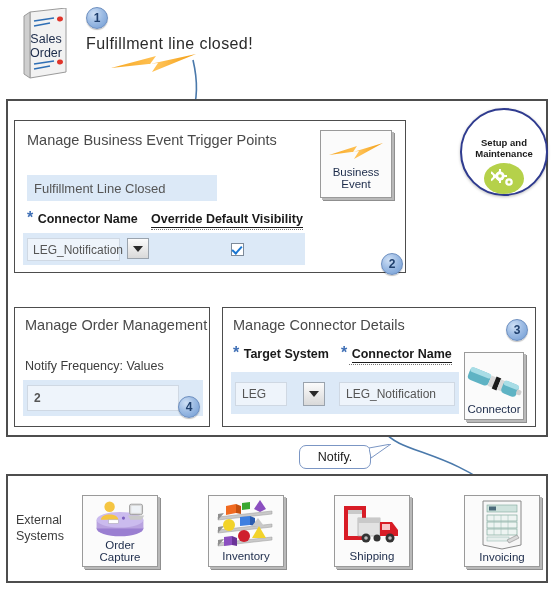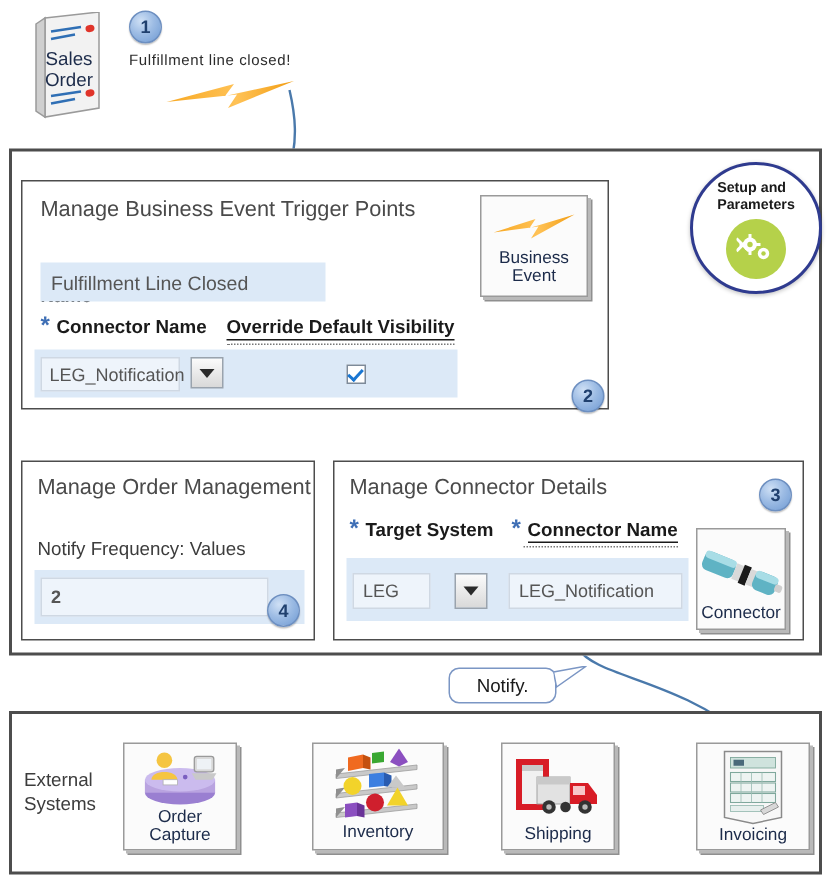--- a/index.html
+++ b/index.html
@@ -50,22 +50,22 @@
         box-shadow:2px 2px 0 #b9b9b9, 3px 3px 0 #8f8f8f;
         box-sizing:border-box;position:absolute;
         display:flex;flex-direction:column;align-items:center;justify-content:flex-end;}
   .tilelabel{font-size:11.5px;color:#1c2b4a;text-align:center;line-height:1.05;
              padding-bottom:3px;}
 
   
   .smcircle{position:absolute;border-radius:50%;background:#fff;
             border:2px solid #2f3b8f;box-shadow:0 1px 3px rgba(0,0,0,.25);
             display:flex;flex-direction:column;align-items:center;}
-  .smtext{font-size:9.5px;font-weight:bold;color:#1a1a1a;text-align:left;
-          line-height:1.12;margin-top:11px;}
+  .smtext{font-size:9.5px;font-weight:bold;color:#1a1a1a;text-align:center;
+          line-height:1.12;margin-top:28px;}
   .greendot{width:40px;height:40px;border-radius:50%;background:#b5d14a;
             margin-top:4px;display:flex;align-items:center;justify-content:center;}
 
   
   .bubble{position:absolute;border:1px solid #7b96c4;border-radius:7px;background:#fff;
           display:flex;align-items:center;justify-content:center;
           font-size:12.5px;color:#1a1a1a;box-sizing:border-box;}
 
   .extlabel{font-size:12.5px;color:#3c3c3c;line-height:1.25;}
   svg{display:block;}
@@ -110,32 +110,32 @@
   </svg>
   <div class="abs" style="left:0;top:24px;width:48px;text-align:center;
        font-size:12.5px;color:#1c2b4a;line-height:1.15;">
     <div>Sales</div>
     <div>Order</div>
   </div>
 </div>
 
 <div class="numbadge abs" style="left:86px;top:7px;z-index:4;">1</div>
 
-<div class="abs plain nosel" style="left:86px;top:35px;font-size:10px;color:#2b2b2b;letter-spacing:.4px;z-index:4;">Fulfillment line closed!</div>
+<div class="abs plain nosel" style="left:86px;top:35px;font-size:16px;color:#2b2b2b;letter-spacing:.4px;z-index:4;">Fulfillment line closed!</div>
 
 <svg class="abs nosel" width="92" height="26" style="left:108px;top:50px;z-index:4;">
   <path d="M3,18 L48,6 L42,14 L88,4 L44,22 L50,13 Z" fill="url(#boltg)"></path>
 </svg>
 
 <div class="outerbox abs" style="left:6px;top:99px;width:542px;height:338px;z-index:2;"></div>
 
 <div class="smcircle nosel" style="left:460px;top:108px;width:84px;height:84px;z-index:5;">
   <div class="smtext">
     <div>Setup and</div>
-    <div>Parameters</div>
+    <div>Maintenance</div>
   </div>
   <div class="greendot">
     <svg width="26" height="20" viewBox="0 0 26 20">
       <g fill="#ffffff">
         <circle cx="9" cy="7" r="4.6"></circle>
           <circle cx="18" cy="13" r="3.8"></circle>
         <g>
             <rect x="8" y="0" width="2" height="14"></rect>
             <rect x="2" y="6" width="14" height="2"></rect>
            <rect x="3.2" y="1.2" width="2" height="12" transform="rotate(45 4.2 7.2)"></rect>
@@ -284,21 +284,21 @@
     <path d="M40,19 L59,19 L56,24 L43,24 Z" fill="#c9c9c9"></path>
     <rect x="18" y="24" width="11" height="4" fill="#ffffff" stroke="#b0b0b0" stroke-width=".6"></rect>
     <circle cx="35" cy="22" r="1.8" fill="#7b5fc0"></circle>
   </svg>
   <div class="tilelabel">
     <div>Order</div>
     <div>Capture</div>
   </div>
 </div>
 
-<div class="tile nosel" style="left:208px;top:495px;width:88px;height:72px;z-index:3;justify-content:center;">
+<div class="tile nosel" style="left:208px;top:495px;width:76px;height:72px;z-index:3;">
   <svg width="64" height="50" style="margin-top:3px;" viewBox="0 0 64 50">
     <g fill="#c9c9c9" stroke="#9a9a9a" stroke-width=".5">
       <polygon points="4,17 58,11 58,14 4,20"></polygon>
       <polygon points="4,30 58,24 58,27 4,33"></polygon>
       <polygon points="4,43 58,37 58,40 4,46"></polygon>
     </g>
     <g fill="#8f8f8f">
       <polygon points="4,14 10,13 4,20"></polygon>
         <polygon points="4,27 10,26 4,33"></polygon>
       <polygon points="4,40 10,39 4,46"></polygon>

